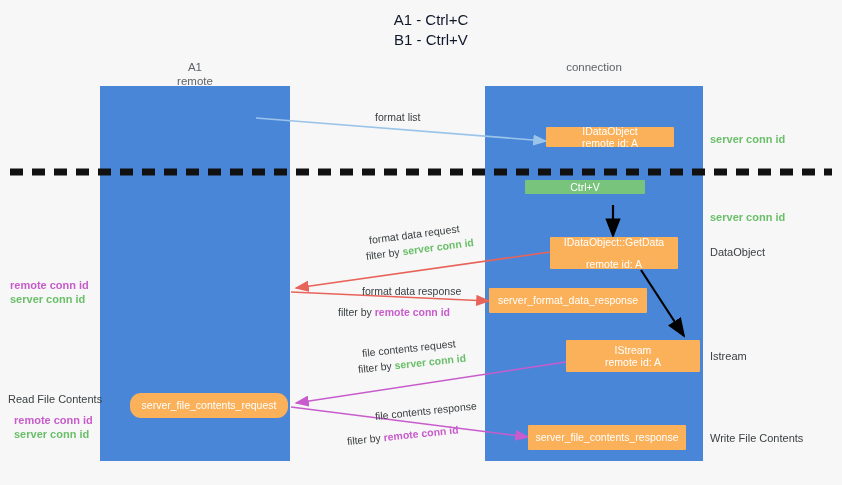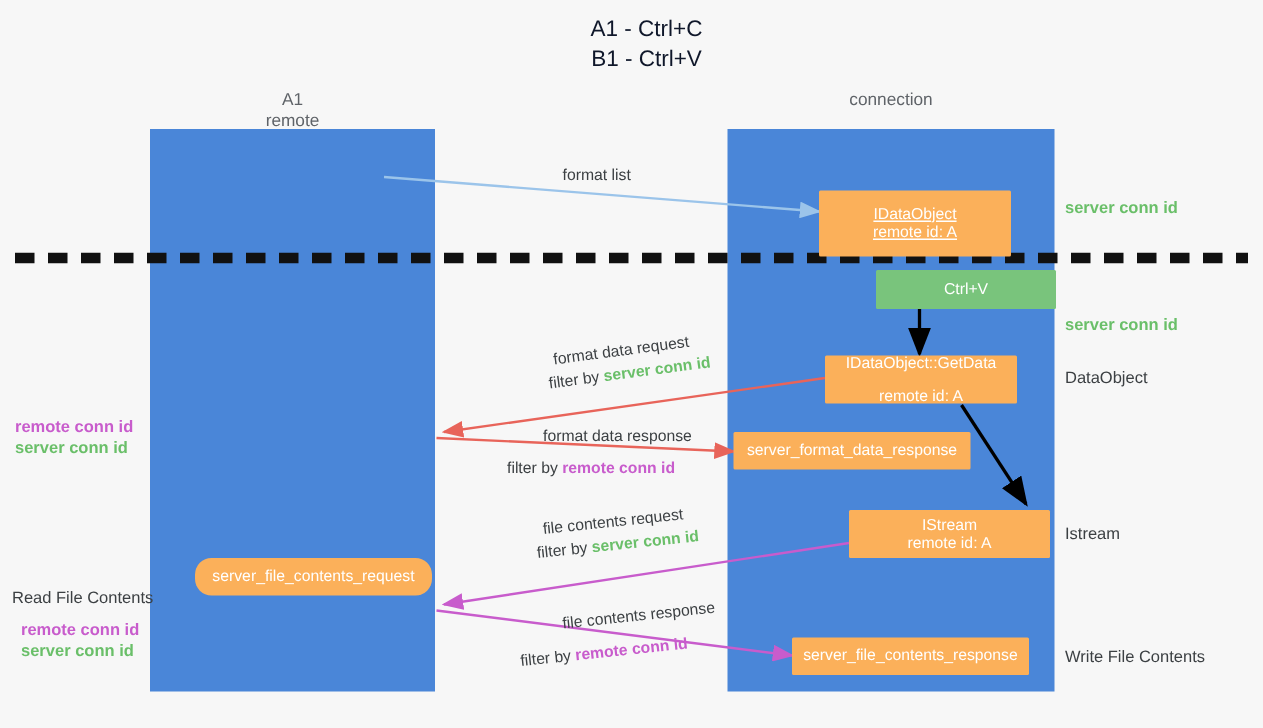--- a/index.html
+++ b/index.html
@@ -109,45 +109,45 @@
     <line x1="291" y1="292" x2="489" y2="301" stroke="#e8645a" stroke-width="1.6" marker-end="url(#ah-red)"></line>
 
     <line x1="566" y1="362" x2="296" y2="403" stroke="#c85ccc" stroke-width="1.6" marker-end="url(#ah-mag)"></line>
 
     <line x1="291" y1="407" x2="528" y2="437" stroke="#c85ccc" stroke-width="1.6" marker-end="url(#ah-mag)"></line>
 
     <line x1="10" y1="172" x2="832" y2="172" stroke="#111111" stroke-width="7" stroke-dasharray="13 9"></line>
   </svg>
 
 
-  <div class="abs box orange" style="left:546px;top:127px;width:128px;height:44px;text-decoration:underline;">
+  <div class="abs box orange" style="left:546px;top:127px;width:128px;height:20px;">
     <span>IDataObject</span>
     <span>remote id: A</span>
   </div>
 
-  <div class="abs box green" style="left:584px;top:180px;width:120px;height:26px;">
+  <div class="abs box green" style="left:525px;top:180px;width:120px;height:14px;">
     <span>Ctrl+V</span>
   </div>
 
   <div class="abs box orange" style="left:550px;top:237px;width:128px;height:32px;gap:10px;">
     <span>IDataObject::GetData</span>
     <span>remote id: A</span>
   </div>
 
 
   <div class="abs box orange" style="left:489px;top:288px;width:158px;height:25px;">
     <span>server_format_data_response</span>
   </div>
 
   <div class="abs box orange" style="left:566px;top:340px;width:134px;height:32px;">
     <span>IStream</span>
     <span>remote id: A</span>
   </div>
 
-  <div class="abs box orange" style="left:130px;top:372px;width:158px;height:25px;border-radius:11px;">
+  <div class="abs box orange" style="left:130px;top:393px;width:158px;height:25px;border-radius:11px;">
     <span>server_file_contents_request</span>
   </div>
 
   <div class="abs box orange" style="left:528px;top:425px;width:158px;height:25px;">
     <span>server_file_contents_response</span>
   </div>
 
   <div class="abs cap" style="left:375px;top:110px;">
     <span>format list</span>
   </div>

